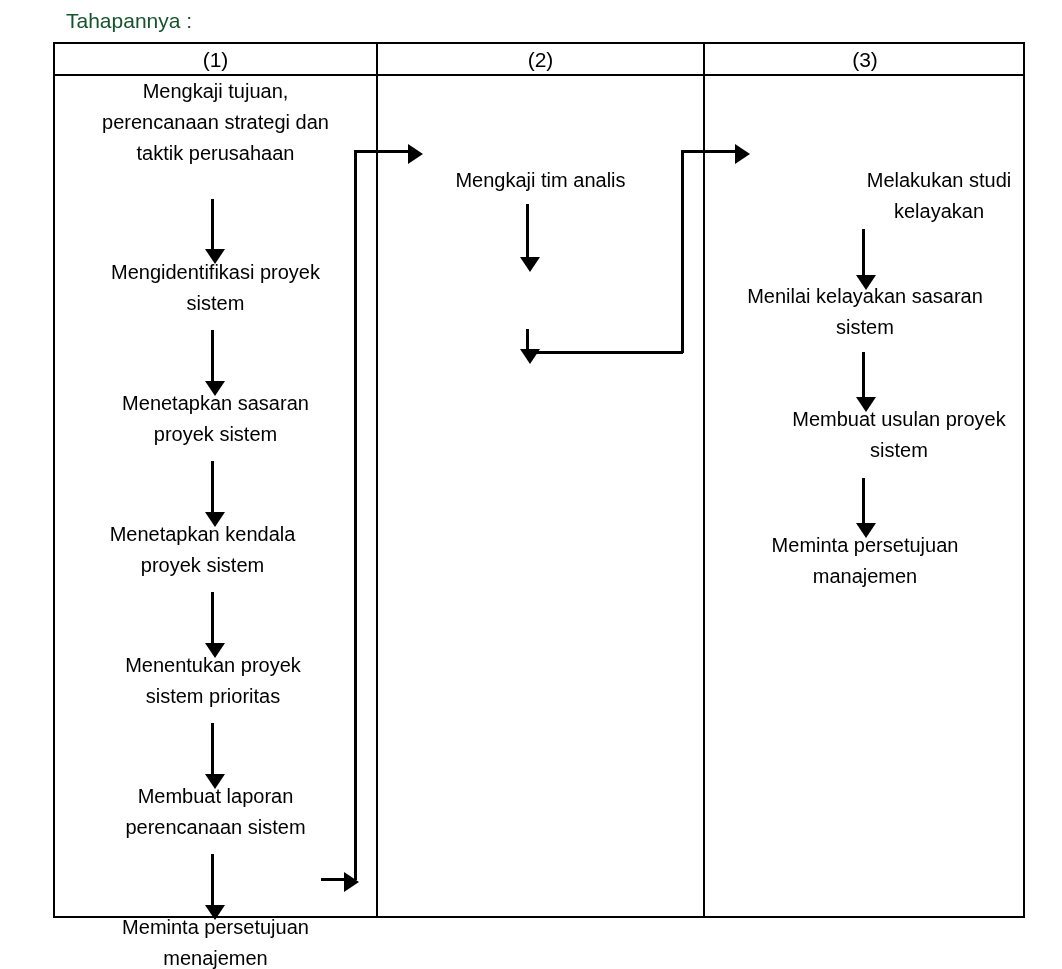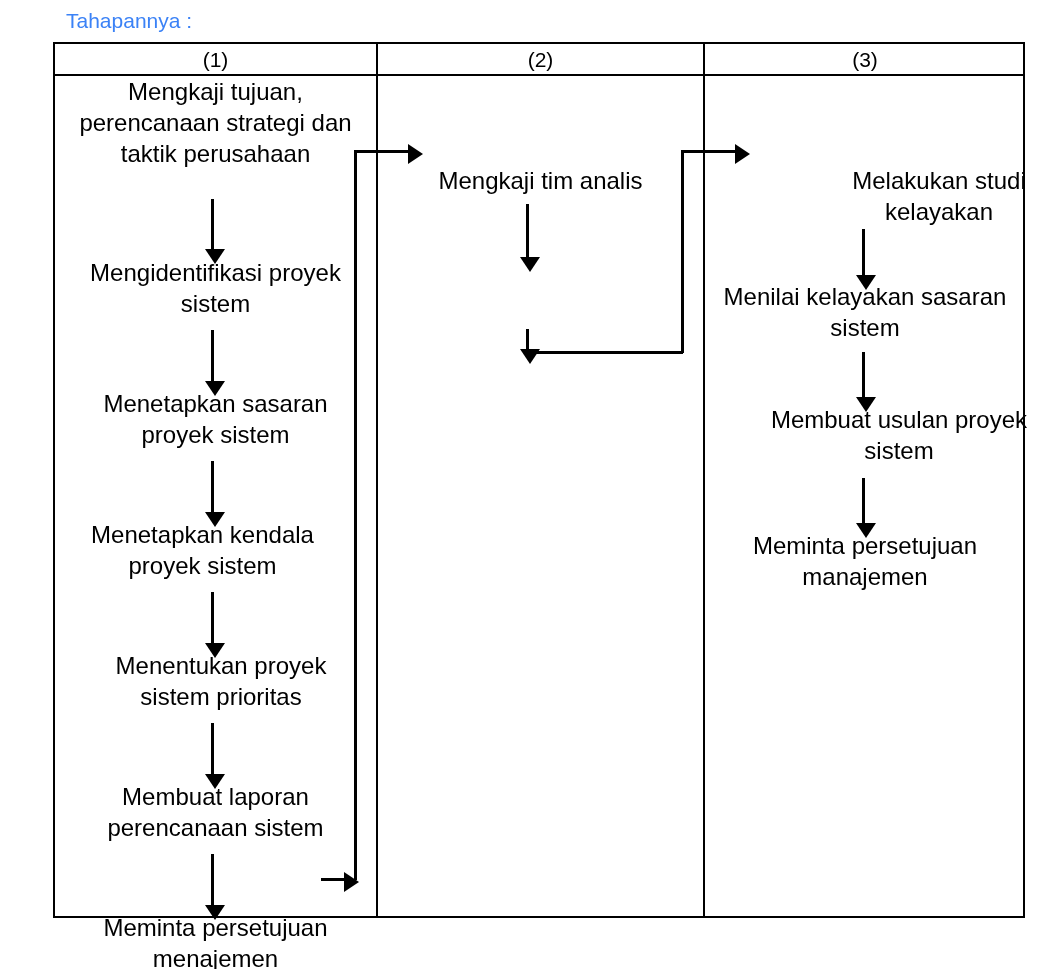--- a/index.html
+++ b/index.html
@@ -25,21 +25,21 @@
   }
 
   
   .caption {
     position: absolute;
     left: 66px;
     top: 8px;
     font-size: 21px;
     line-height: 26px;
     white-space: nowrap;
-    color: #3b82f6;
+    color: #14532d;
   }
 
   
   .table-frame {
     position: absolute;
     left: 53px;
     top: 42px;
     width: 972px;
     height: 876px;
     border: 2px solid #000;
@@ -85,21 +85,21 @@
     bottom: 0;
   }
   .col-body.b1 { left: 0px;   width: 321px; }
   .col-body.b2 { left: 323px; width: 325px; }
   .col-body.b3 { left: 650px; width: 320px; }
 
   
   .step {
     position: absolute;
     text-align: center;
-    font-size: 24px;
+    font-size: 20px;
     line-height: 31px;
     color: #000;
     white-space: pre-line;
   }
 
   
   .varrow {
     position: absolute;
     width: 0;
     border-left: 3px solid #000;
@@ -177,21 +177,21 @@
       <div class="step" style="left:0px; top:314px; width:321px;">Menetapkan sasaran
 proyek sistem</div>
 
       <div class="varrow" style="left:156px; top:387px; height:53px;"></div>
 
       <div class="step" style="left:0px; top:445px; width:295px;">Menetapkan kendala
 proyek sistem</div>
 
       <div class="varrow" style="left:156px; top:518px; height:53px;"></div>
 
-      <div class="step" style="left:16px; top:576px; width:300px;">Menentukan proyek
+      <div class="step" style="left:8px; top:576px; width:300px;">Menentukan proyek
 sistem prioritas</div>
 
       <div class="varrow" style="left:156px; top:649px; height:53px;"></div>
 
       <div class="step" style="left:0px; top:707px; width:321px;">Membuat laporan
 perencanaan sistem</div>
 
       <div class="varrow" style="left:156px; top:780px; height:53px;"></div>
 
       <div class="step" style="left:0px; top:838px; width:321px;">Meminta persetujuan

